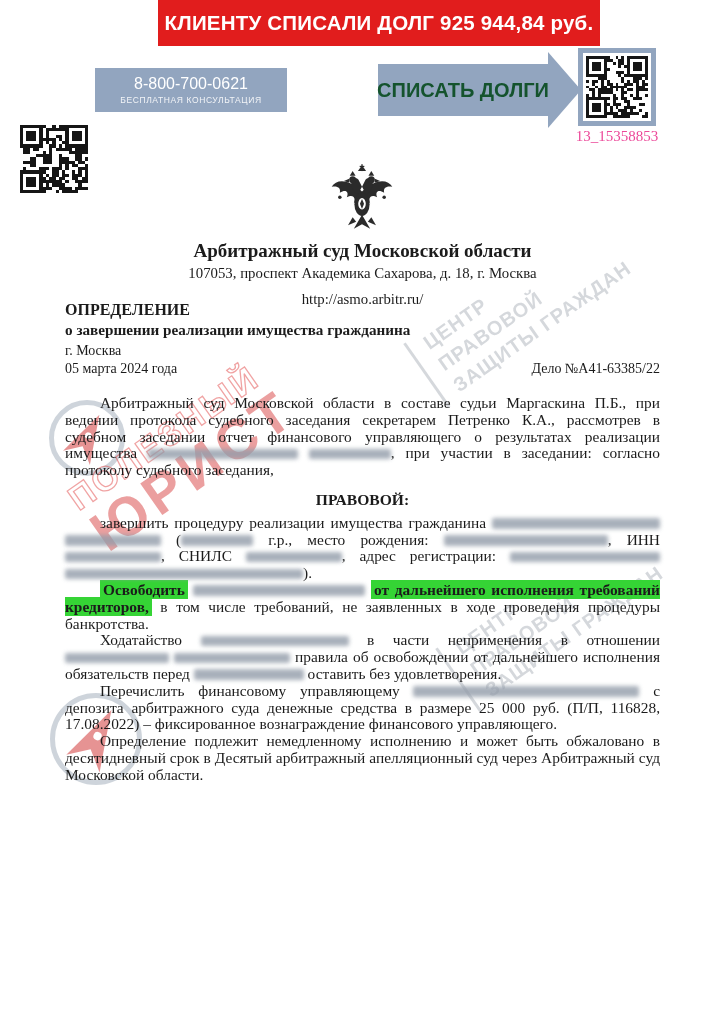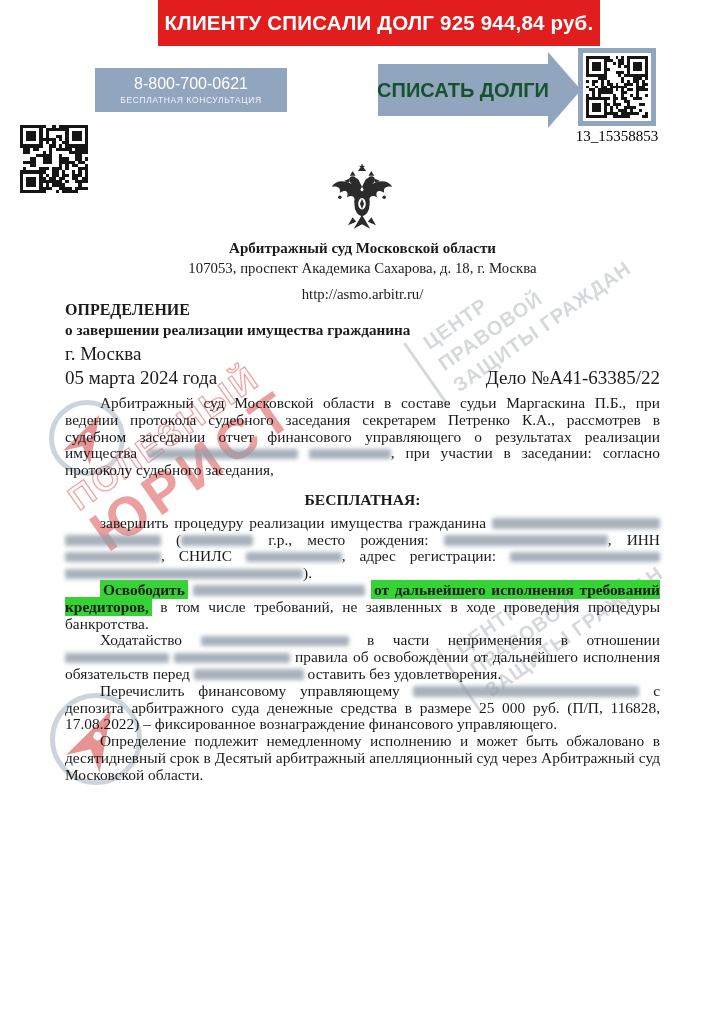--- a/index.html
+++ b/index.html
@@ -16,43 +16,43 @@
   .phone-sub{font-size:8.5px;letter-spacing:.6px;margin-top:3px;color:rgba(255,255,255,.88);white-space:nowrap;}
   .cta{position:absolute;left:378px;top:52px;height:76px;display:flex;align-items:center;z-index:6;}
   .cta-body{width:170px;height:52px;background:var(--accent);display:flex;align-items:center;justify-content:center;
      color:#14532d;font-family:"Liberation Sans",sans-serif;font-weight:bold;font-size:20px;white-space:nowrap;}
   .cta-head{width:0;height:0;border-top:38px solid transparent;border-bottom:38px solid transparent;
      border-left:33px solid var(--accent);}
   .qr-frame{position:absolute;left:578px;top:48px;width:78px;height:78px;background:var(--accent);
      padding:5px;box-sizing:border-box;z-index:7;}
   .qr-frame .qr-inner{width:100%;height:100%;background:#fff;padding:3px;box-sizing:border-box;}
   .qr-label{position:absolute;left:558px;top:128px;width:118px;text-align:center;z-index:7;
-     font-family:"Liberation Serif",serif;font-size:15px;color:#000000;}
+     font-family:"Liberation Serif",serif;font-size:15px;color:#ec4899;}
   .qr-left{position:absolute;left:20px;top:125px;width:68px;height:68px;z-index:7;background:#fff;}
   
   .wm{position:absolute;z-index:1;pointer-events:none;}
   .wm-circle{border-radius:50%;border:5px solid rgba(146,160,176,.45);box-sizing:border-box;}
   .wm-brand{transform:rotate(-35deg);transform-origin:left bottom;font-family:"Liberation Sans",sans-serif;
      font-weight:bold;white-space:nowrap;}
   .wm-brand-l1{font-size:34px;letter-spacing:3px;color:transparent;-webkit-text-stroke:1.3px rgba(224,62,62,.48);line-height:1;}
   .wm-brand-l2{font-size:56px;letter-spacing:5px;color:rgba(210,42,42,.45);line-height:.95;}
   .wm-org{transform:rotate(-35deg);transform-origin:left bottom;font-family:"Liberation Sans",sans-serif;
      font-weight:bold;color:rgba(150,158,168,.40);border-left:3px solid rgba(150,158,168,.40);
      padding-left:15px;white-space:nowrap;}
   .wm-org div{font-size:20px;line-height:1.3;letter-spacing:1px;}
   
   .eagle{position:absolute;left:327px;top:158px;width:70px;height:88px;z-index:2;}
   .header-block{position:absolute;left:65px;top:240px;width:595px;text-align:center;z-index:2;}
-  .court-name{font-weight:bold;font-size:15px;}
+  .court-name{font-weight:bold;font-size:19px;}
   .court-address{font-size:14.8px;margin-top:3px;}
   .court-url{font-size:14.8px;margin-top:9px;}
   .title-block{position:absolute;left:65px;top:301px;width:595px;font-weight:bold;z-index:2;}
   .doc-title{font-size:16px;}
   .doc-subtitle{font-size:15.2px;margin-top:2px;}
-  .meta-block{position:absolute;left:65px;top:343px;width:595px;font-size:19px;z-index:2;}
+  .meta-block{position:absolute;left:65px;top:343px;width:595px;font-size:14px;z-index:2;}
   .meta-row{display:flex;justify-content:space-between;margin-top:2px;}
   .body-block{position:absolute;left:65px;top:395px;width:595px;z-index:2;
      font-size:15.4px;line-height:16.8px;text-align:justify;}
   .para{margin:0;text-indent:35px;}
   .redact{display:inline-block;height:10.5px;border-radius:2px;background:#939daa;
      filter:blur(2.2px);opacity:.8;vertical-align:-1px;}
   .hl{background:var(--hl);padding:1px 3px;font-weight:bold;}
   .resolution-heading{font-weight:bold;text-align:center;margin:13px 0 6px;font-size:15.6px;}
   .sig-row{display:flex;justify-content:space-between;font-weight:bold;margin-top:15px;
      padding-left:48px;padding-right:53px;font-size:15.6px;}
@@ -481,21 +481,21 @@
     <div class="meta-row">
       <span>05 марта 2024 года</span>
       <span>Дело №А41-63385/22</span>
     </div>
   </div>
 
   <div class="body-block">
     <div id="intro-paras">
         <p class="para"><span>Арбитражный суд Московской области в составе судьи Маргаскина П.Б., при ведении протокола судебного заседания секретарем Петренко К.А., рассмотрев в судебном заседании отчет финансового управляющего о результатах реализации имущества </span><span class="redact" style="width: 150px;"></span><span> </span><span class="redact" style="width: 82px;"></span><span>, при участии в заседании: согласно протоколу судебного заседания,</span></p>
       </div>
-    <div class="resolution-heading">БЕСПЛАТНАЯ:</div>
+    <div class="resolution-heading">ПРАВОВОЙ:</div>
     <div id="resolution-paras">
         <p class="para"><span>завершить процедуру реализации имущества гражданина </span><span class="redact" style="width: 168px;"></span><span> </span><span class="redact" style="width: 96px;"></span><span> (</span><span class="redact" style="width: 72px;"></span><span> г.р., место рождения: </span><span class="redact" style="width: 164px;"></span><span>, ИНН </span><span class="redact" style="width: 96px;"></span><span>, СНИЛС </span><span class="redact" style="width: 96px;"></span><span>, адрес регистрации: </span><span class="redact" style="width: 150px;"></span><span> </span><span class="redact" style="width: 238px;"></span><span>).</span></p>
         <p class="para"><span class="hl">Освободить</span><span> </span><span class="redact" style="width: 172px;"></span><span> </span><span class="hl">от дальнейшего исполнения требований кредиторов,</span><span> в том числе требований, не заявленных в ходе проведения процедуры банкротства.</span></p>
         <p class="para"><span>Ходатайство </span><span class="redact" style="width: 148px;"></span><span> в части неприменения в отношении </span><span class="redact" style="width: 104px;"></span><span> </span><span class="redact" style="width: 116px;"></span><span> правила об освобождении от дальнейшего исполнения обязательств перед </span><span class="redact" style="width: 110px;"></span><span> оставить без удовлетворения.</span></p>
         <p class="para"><span>Перечислить финансовому управляющему </span><span class="redact" style="width: 226px;"></span><span> с депозита арбитражного суда денежные средства в размере 25 000 руб. (П/П, 116828, 17.08.2022) – фиксированное вознаграждение финансового управляющего.</span></p>
         <p class="para"><span>Определение подлежит немедленному исполнению и может быть обжаловано в десятидневный срок в Десятый арбитражный апелляционный суд через Арбитражный суд Московской области.</span></p>
       </div>
   </div>
 
 </div>

